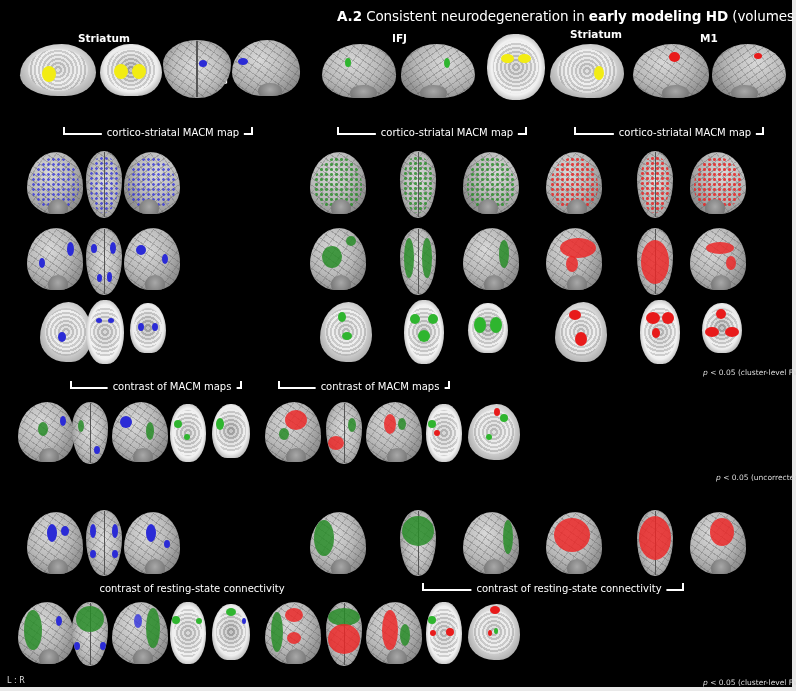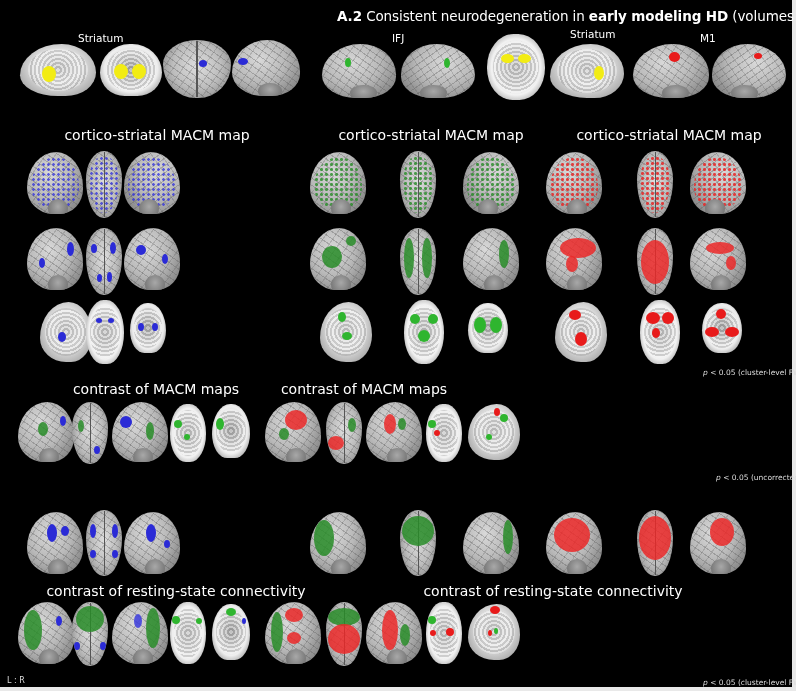--- a/index.html
+++ b/index.html
@@ -1,23 +1,23 @@
 <!DOCTYPE html>
 <html><head>
 <meta charset="utf-8">
 <style>
   * { box-sizing: border-box; margin: 0; padding: 0; }
   html, body { width: 796px; height: 691px; background: #000; overflow: hidden; }
   body { font-family: "DejaVu Sans", sans-serif; color: #fff; position: relative; }
   .frame { position: absolute; left: 0; top: 0; width: 796px; height: 691px; background: #000; border-right: 4px solid #e9e9e9; border-bottom: 4px solid #e9e9e9; }
   .panel-title { position: absolute; font-size: 13.5px; color: #fff; white-space: nowrap; letter-spacing: -0.1px; }
   .panel-title b { font-weight: bold; }
-  .region-label { position: absolute; font-size: 10.5px; font-weight: normal; color: #fff; white-space: nowrap; }
+  .region-label { position: absolute; font-size: 10.5px; font-weight: bold; color: #fff; white-space: nowrap; }
   .bracket { position: absolute; height: 8px; border-left: 2px solid #fff; border-right: 2px solid #fff; border-bottom: 2px solid #fff; }
-  .bracket-label { position: absolute; font-size: 14px; color: #fff; background: #000; padding: 0 5px; white-space: nowrap; transform: translateX(-50%); }
+  .bracket-label { position: absolute; font-size: 10px; color: #fff; background: #000; padding: 0 5px; white-space: nowrap; transform: translateX(-50%); margin-left: 16px; }
   .stat-note { position: absolute; font-size: 7.5px; color: #ddd; white-space: nowrap; }
   .stat-note i { font-style: italic; }
   .lr { position: absolute; font-size: 8px; color: #ddd; }
 
   
   .brain { position: absolute; overflow: hidden; }
   .lat { border-radius: 52% 48% 42% 46% / 58% 56% 40% 42%;
          background: radial-gradient(ellipse at 40% 35%, #d9d9d9 0%, #b9b9b9 45%, #8a8a8a 80%, #5a5a5a 100%); }
   .lat::after { content: ""; position: absolute; left: 38%; bottom: -6%; width: 36%; height: 30%; border-radius: 50%;
          background: radial-gradient(ellipse at 50% 40%, #a8a8a8 0%, #7a7a7a 70%, #4a4a4a 100%); }

